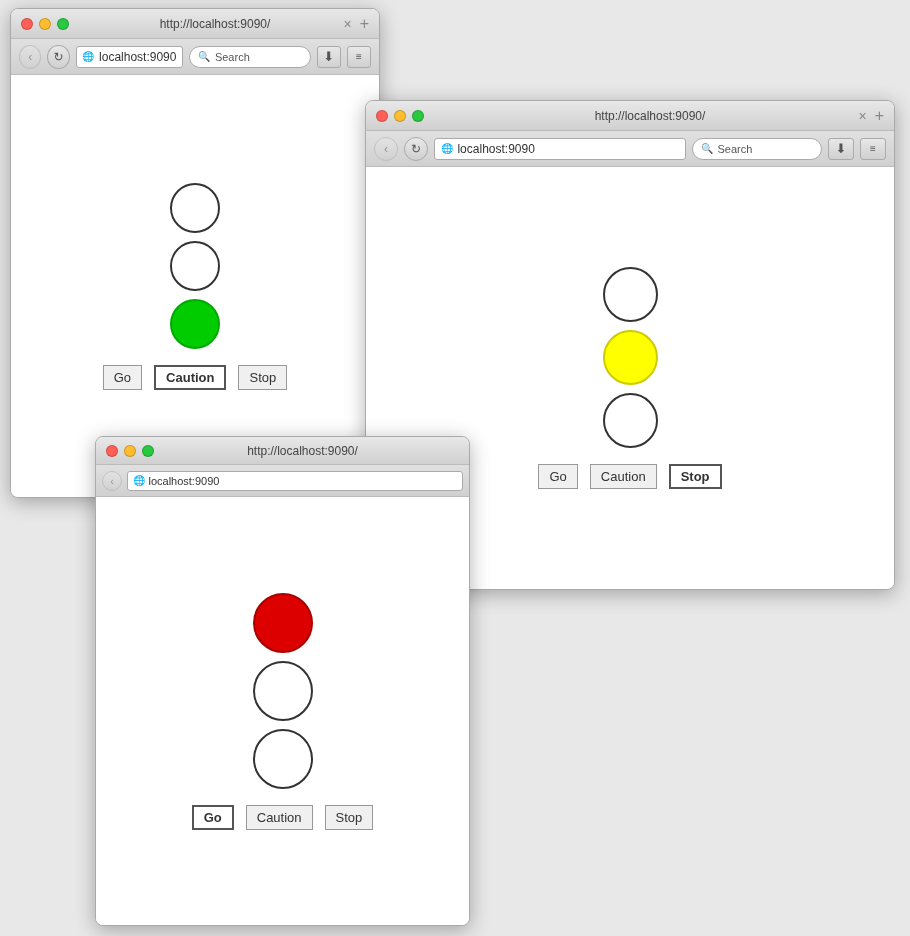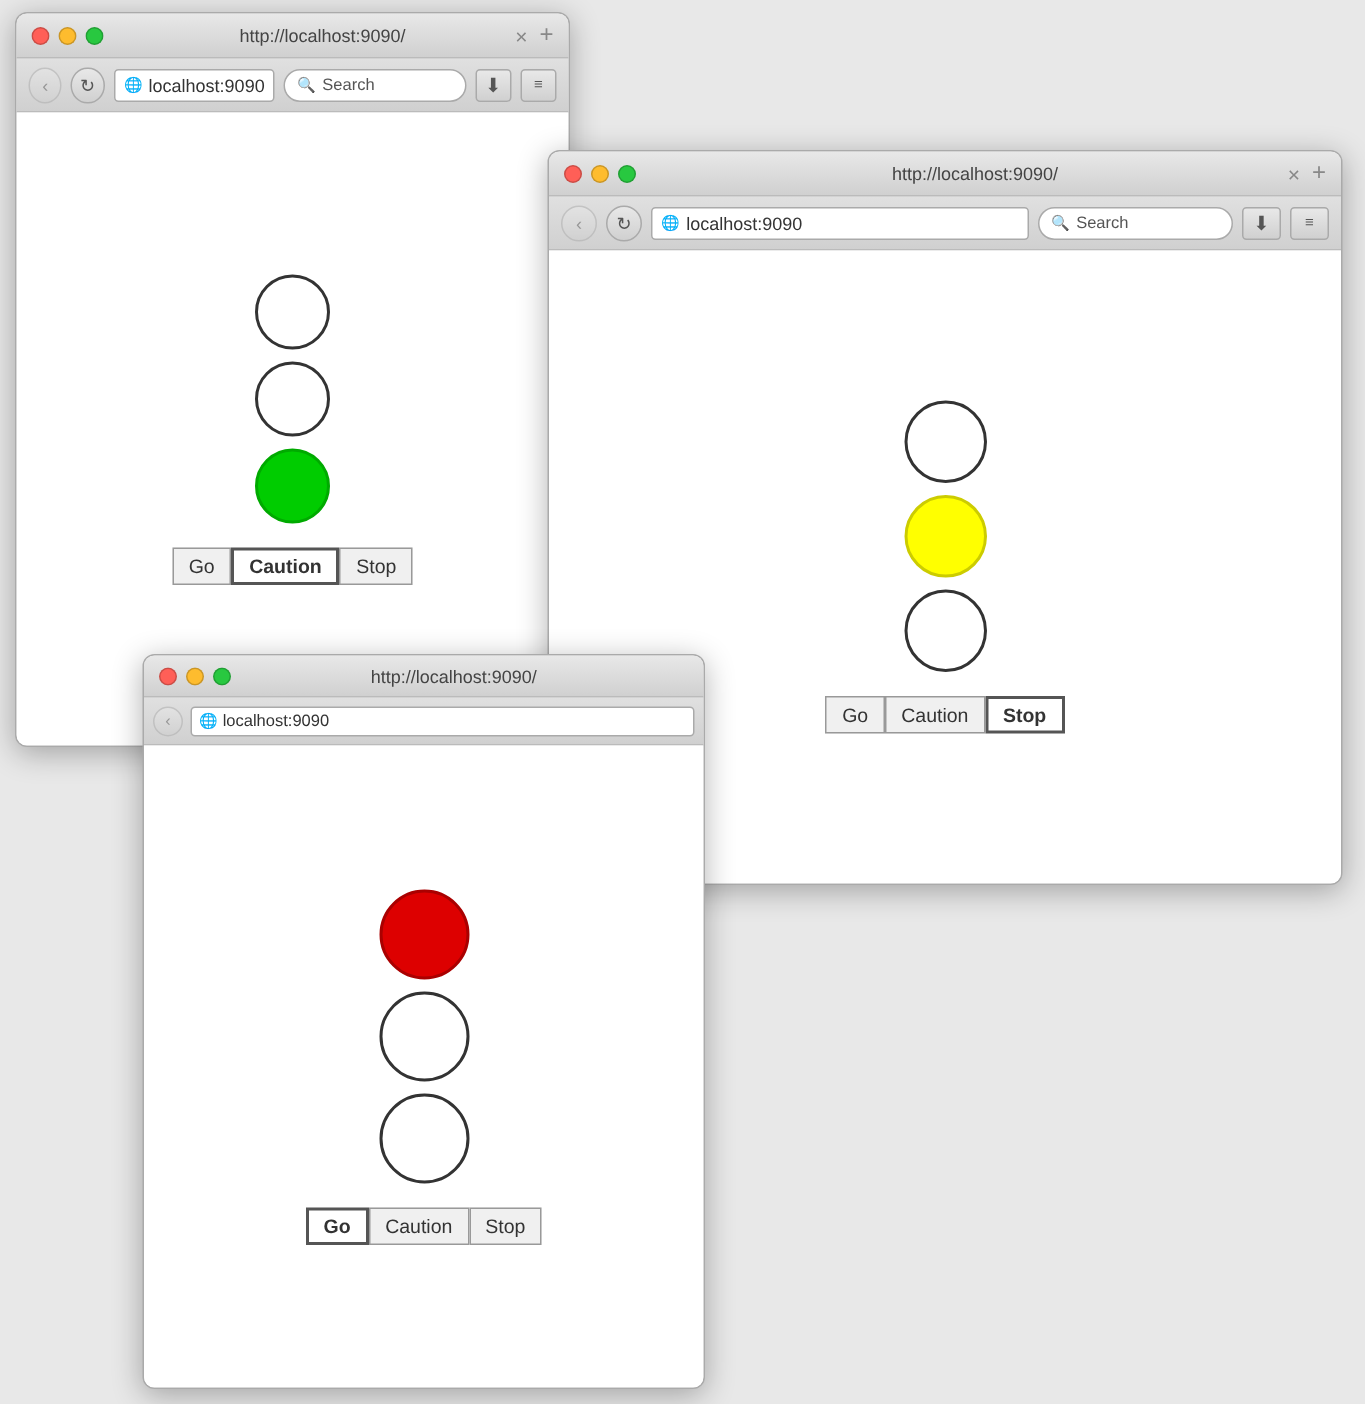--- a/index.html
+++ b/index.html
@@ -172,21 +172,21 @@
       height: 50px;
       border-radius: 50%;
       border: 2px solid #333;
       background: white;
     }
 
     .light-circle.active-green { background: #00cc00; border-color: #00aa00; }
 
     .buttons-row {
       display: flex;
-      gap: 0;
+      gap: 12px;
     }
 
     .state-btn {
       padding: 3px 10px;
       border: 1px solid #999;
       background: #f0f0f0;
       font-size: 13px;
       cursor: pointer;
       color: #333;
     }

